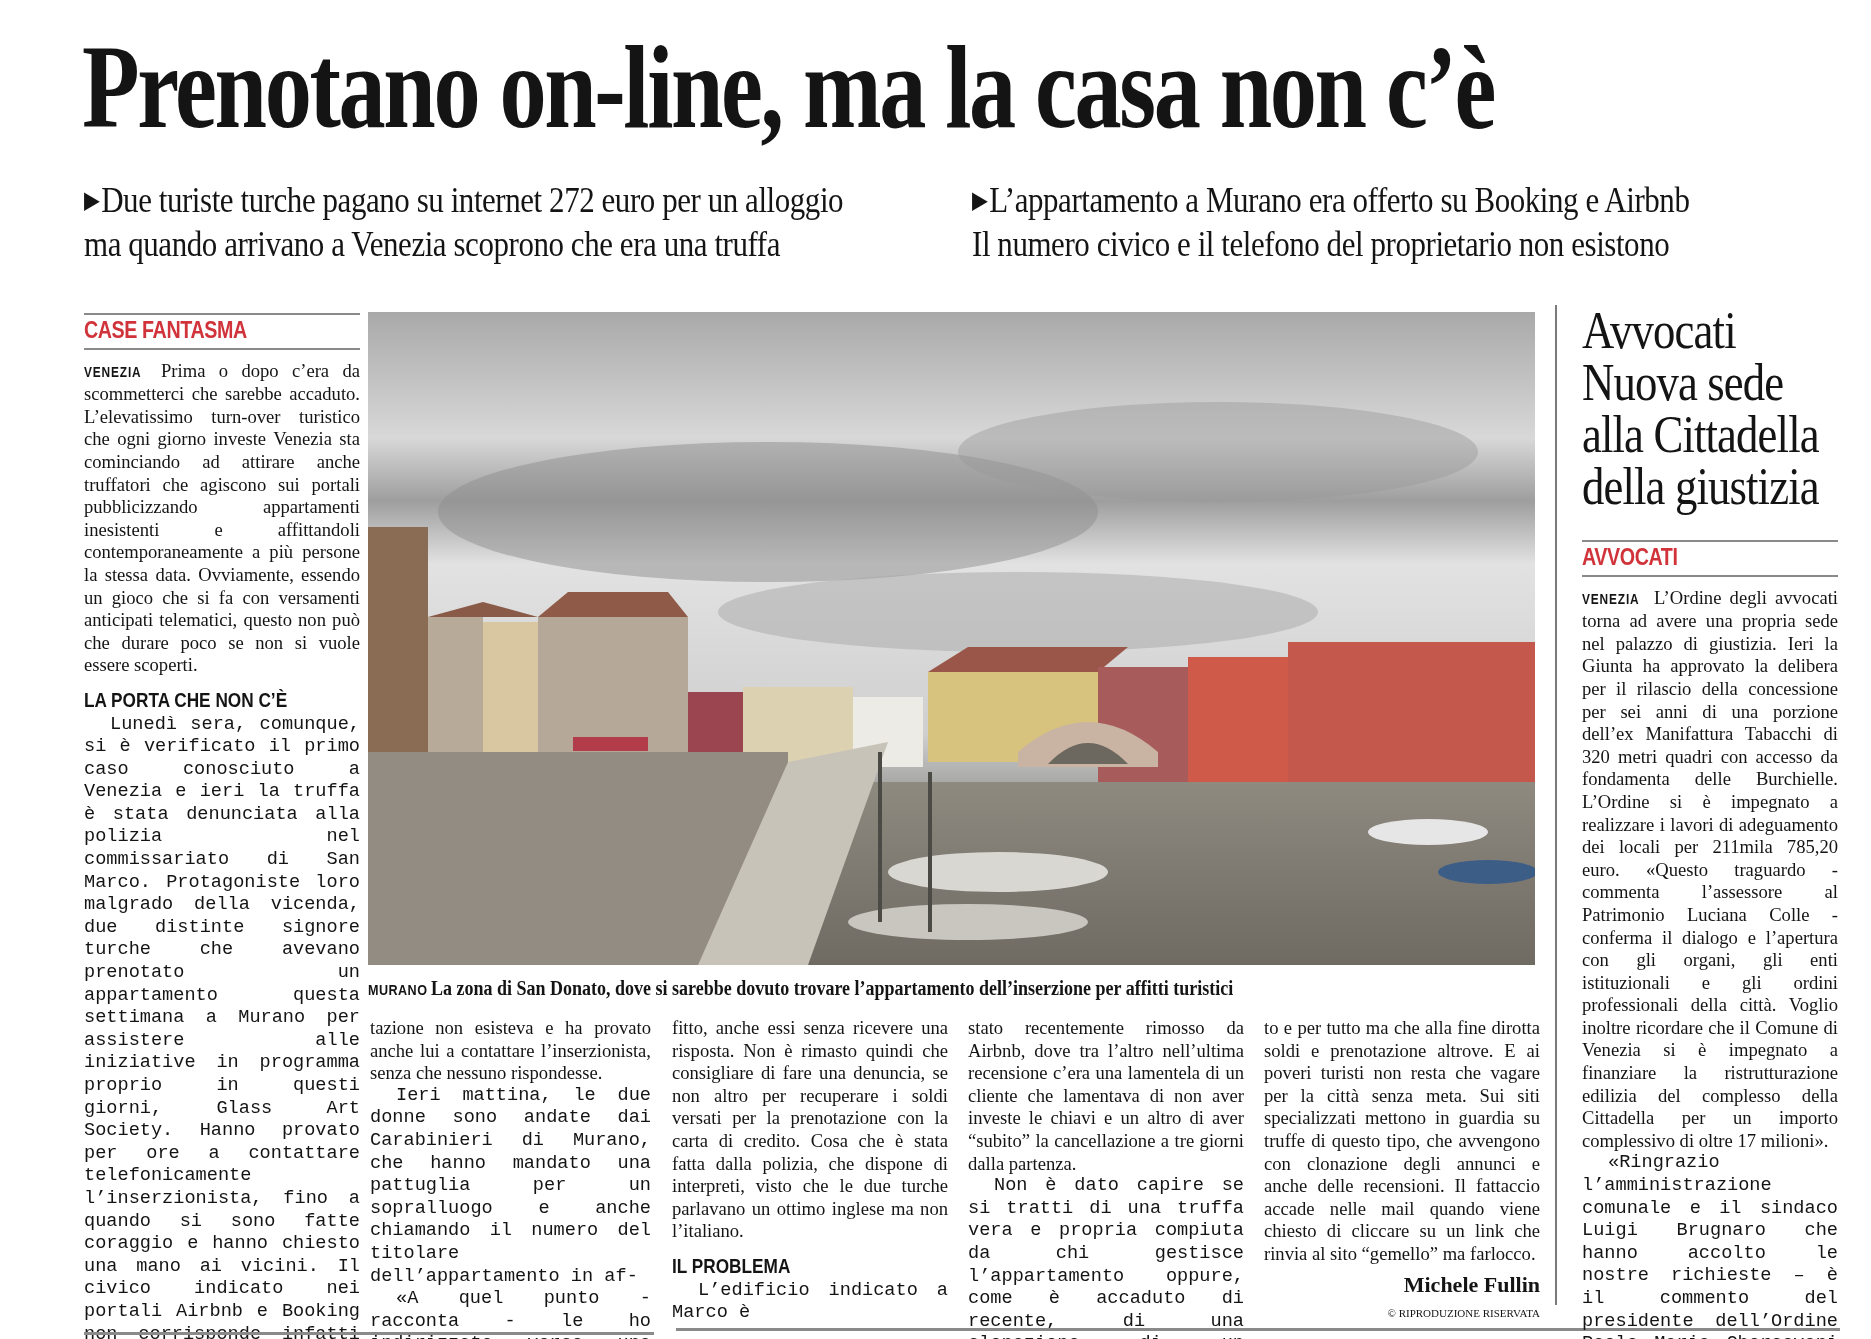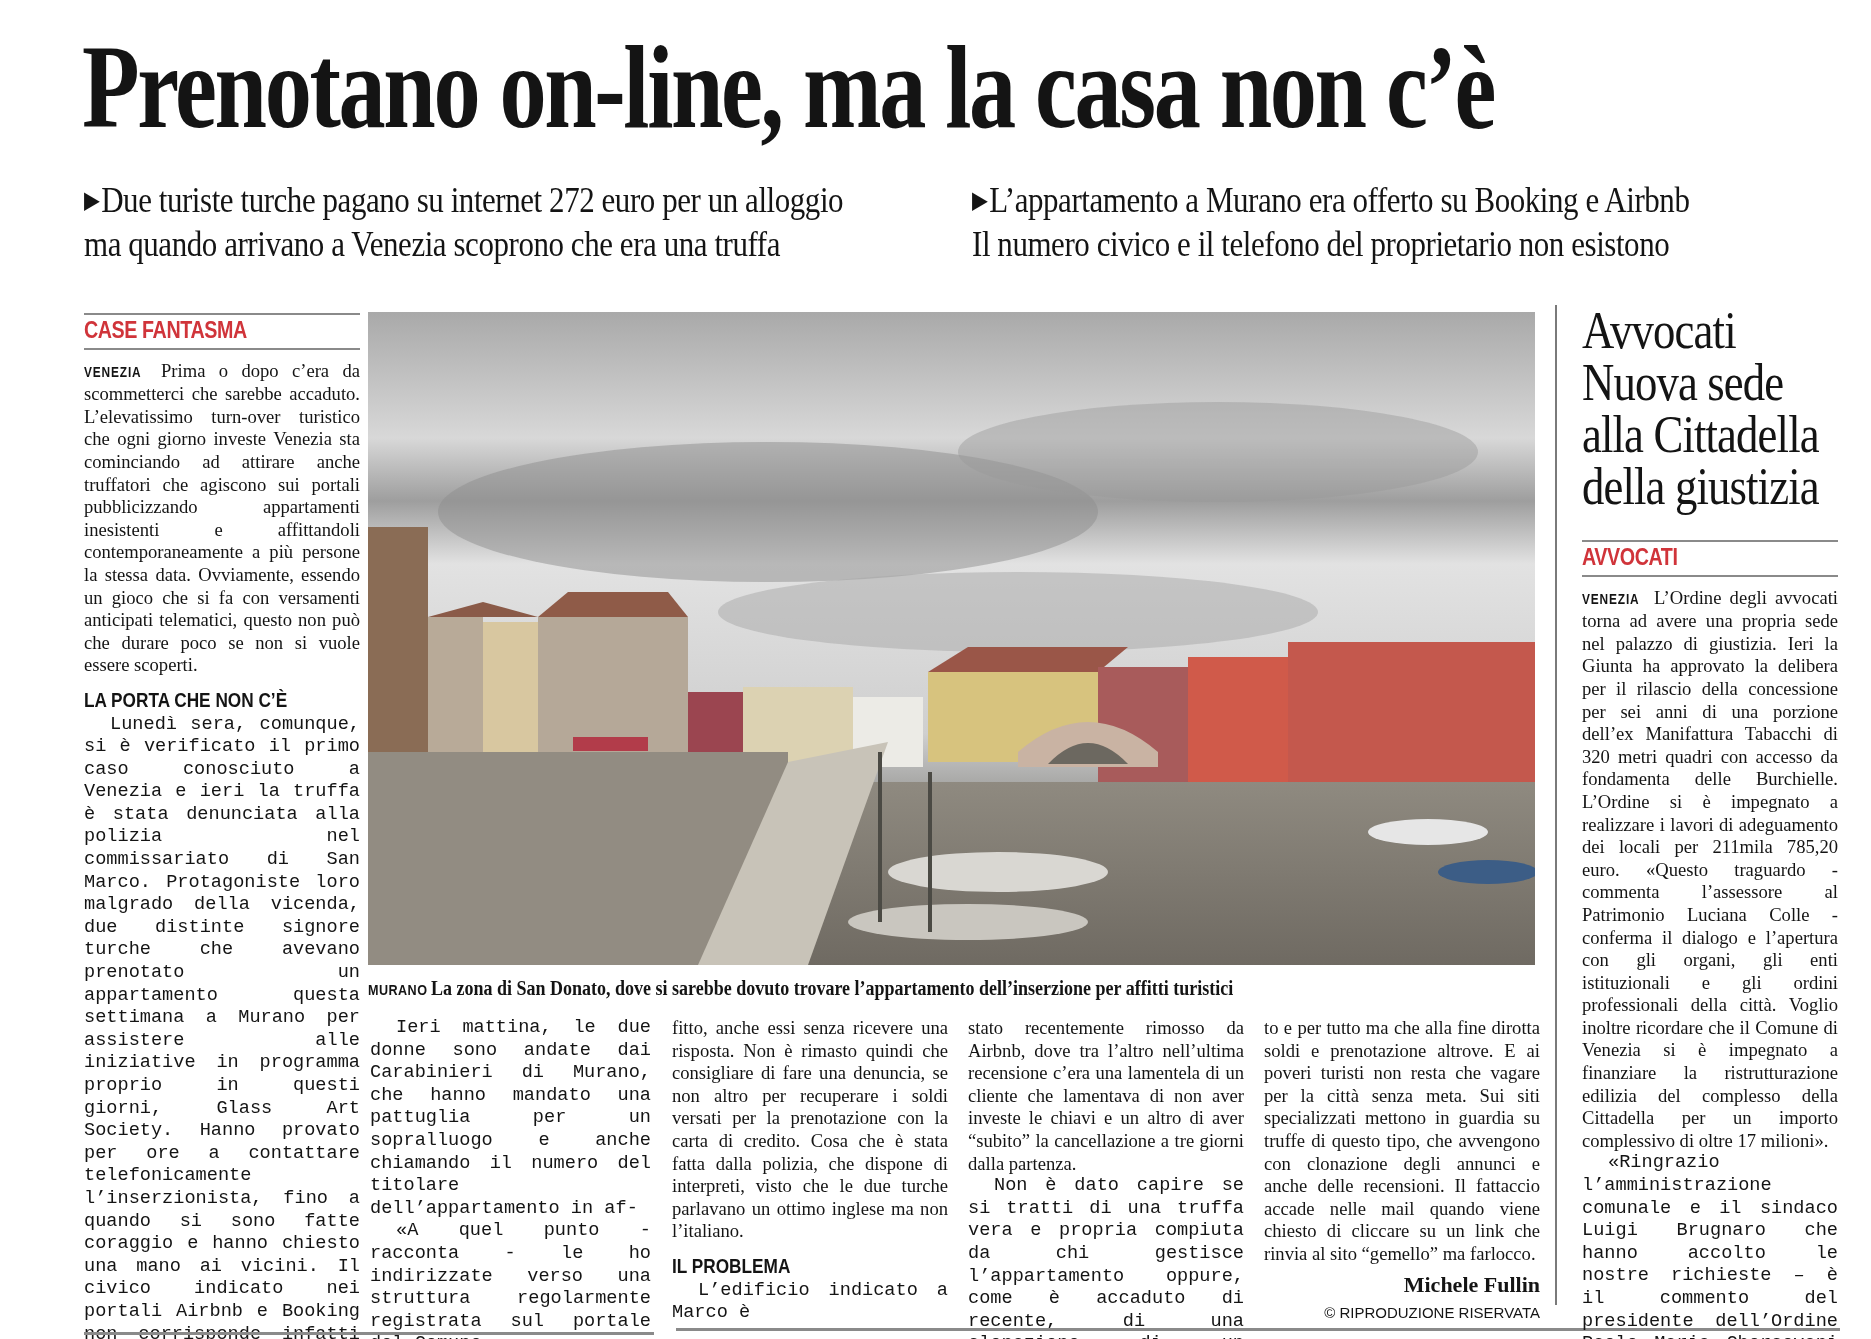--- a/index.html
+++ b/index.html
@@ -35,21 +35,21 @@
   .caption { position: absolute; left: 368px; top: 976px; font-size: 20px; line-height: 24px; font-weight: 700;
              transform: scaleX(0.9); transform-origin: left; white-space: nowrap; }
   .caption .dl { font-family: "Liberation Sans", sans-serif; font-size: 14px; letter-spacing: 0.5px; margin-right: 4px; }
 
   .vrule { position: absolute; left: 1555px; top: 305px; width: 2px; height: 1000px; background: #7a7a7a; }
   .hrule { position: absolute; height: 3px; background: #8a8a8a; }
 
   .side-title { position: absolute; left: 1582px; top: 305px; font-size: 52px; line-height: 52px; letter-spacing: -1px;
                 transform: scaleX(0.86); transform-origin: left top; white-space: nowrap; }
   .byline { text-align: right; font-weight: 700; font-size: 22px; margin-top: 8px; }
-  .copyright { text-align: right; font-family: Liberation Sans, sans-serif; font-size: 15px; margin-top: 6px; letter-spacing: 0; }
+  .copyright { text-align: right; font-family: Liberation Serif, serif; font-size: 11px; margin-top: 6px; letter-spacing: 0; }
 </style>
 </head>
 <body>
 
 <h1 class="headline">Prenotano on-line, ma la casa non c’è</h1>
 
 <div class="deck deck-left">
   <div><span class="tri">▶</span><span>Due turiste turche pagano su internet 272 euro per un alloggio</span></div>
   <div>ma quando arrivano a Venezia scoprono che era una truffa</div>
 </div>
@@ -119,20 +119,21 @@
     <rect x="510" y="440" width="4" height="170" fill="#4b4a44"></rect>
     <rect x="560" y="460" width="4" height="160" fill="#4b4a44"></rect>
   </svg>
 </div>
 
 <div class="caption">
   <span class="dl">MURANO</span><span>La zona di San Donato, dove si sarebbe dovuto trovare l’appartamento dell’inserzione per affitti turistici</span>
 </div>
 
 <div class="col" style="left:370px; top:1017px; width:281px;">
+  <p>tazione non esisteva e ha provato anche lui a contattare l’inserzionista, senza che nessuno rispondesse.</p>
   <p class="ind">Ieri mattina, le due donne sono andate dai Carabinieri di Murano, che hanno mandato una pattuglia per un sopralluogo e anche chiamando il numero del titolare dell’appartamento in af-</p>
   <p class="ind">«A quel punto - racconta - le ho indirizzate verso una struttura regolarmente registrata sul portale del Comune».</p>
 </div>
 
 <div class="col" style="left:672px; top:1017px; width:276px;">
   <p>fitto, anche essi senza ricevere una risposta. Non è rimasto quindi che consigliare di fare una denuncia, se non altro per recuperare i soldi versati per la prenotazione con la carta di credito. Cosa che è stata fatta dalla polizia, che dispone di interpreti, visto che le due turche parlavano un ottimo inglese ma non l’italiano.</p>
   <div class="subhead">IL PROBLEMA</div>
   <p class="ind">L’edificio indicato a Marco è</p>
 </div>
 

